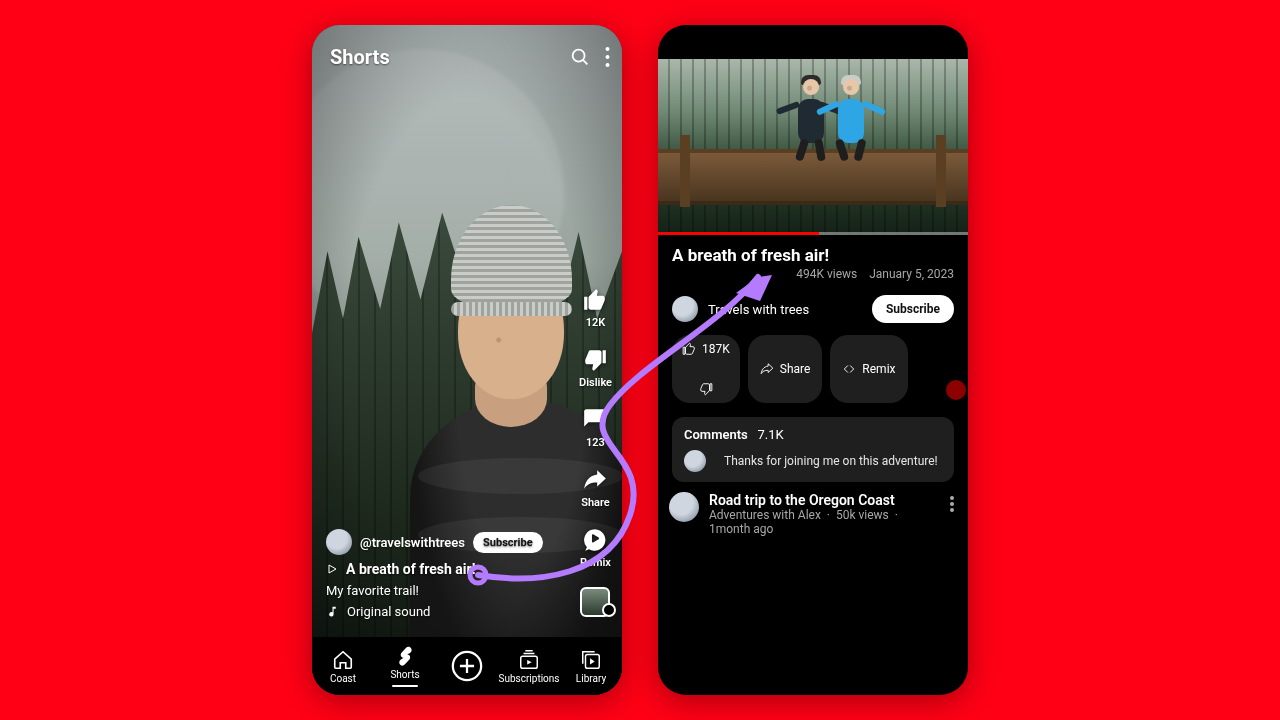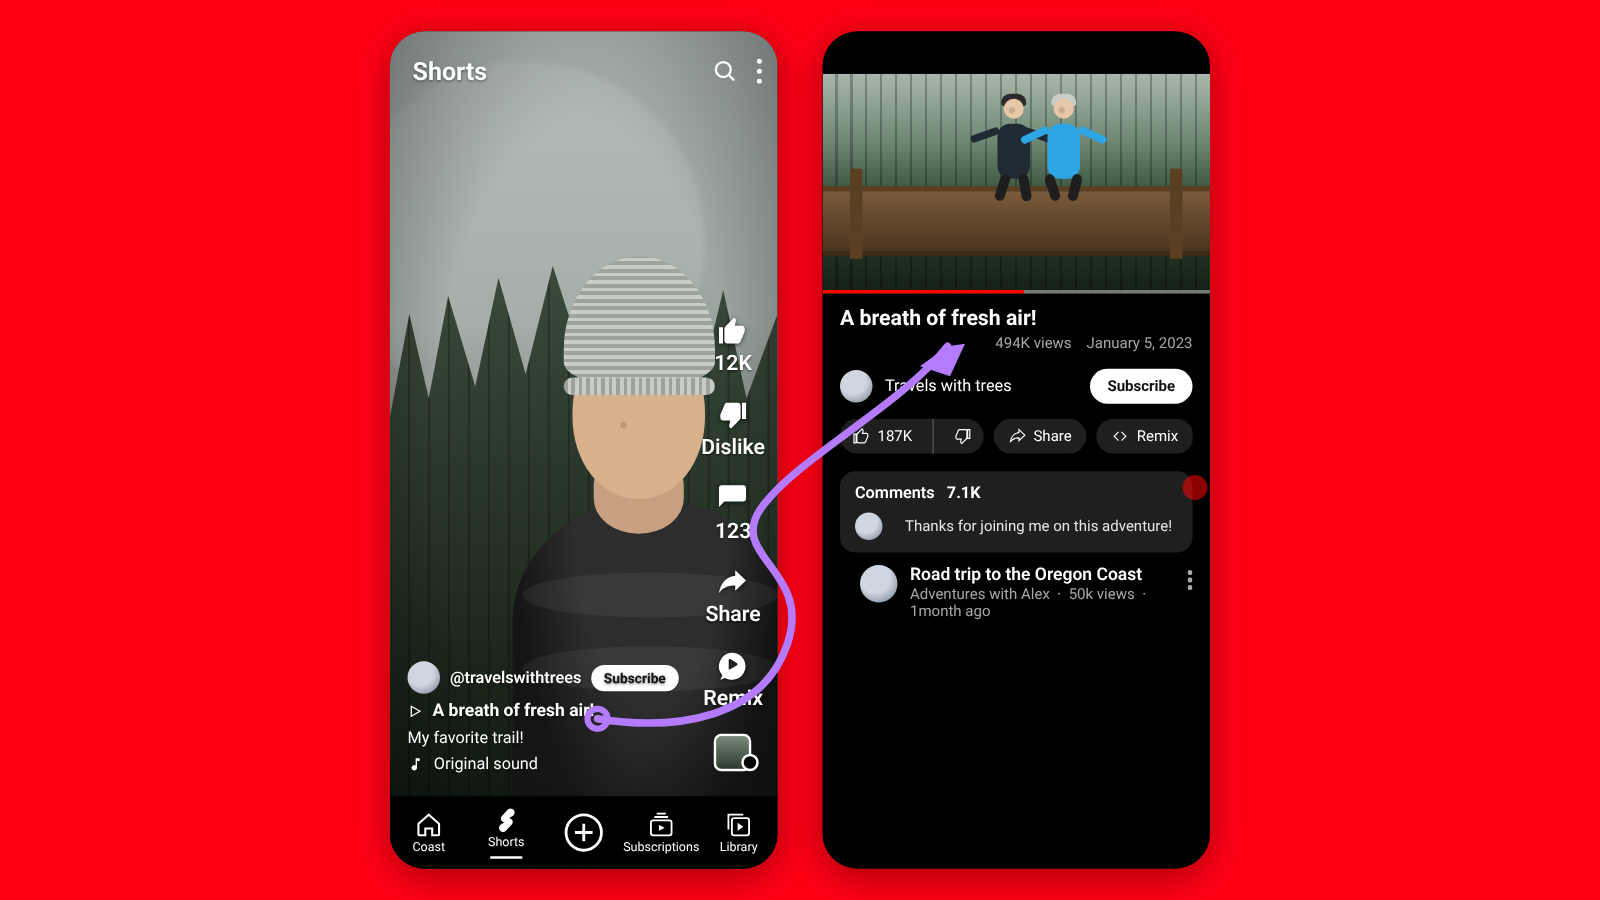--- a/index.html
+++ b/index.html
@@ -52,21 +52,21 @@
   }
   .beanie::after{content:"";position:absolute;left:0;right:0;bottom:-8px;height:14px;
     background:repeating-linear-gradient(90deg,#9ea39e 0 3px,#c9ccc7 3px 6px);border-radius:10px;}
   .vignette{position:absolute;inset:0;background:radial-gradient(ellipse at 50% 50%, transparent 55%, rgba(0,0,0,.35) 100%);}
   .left-header{position:absolute;top:20px;left:18px;right:12px;display:flex;align-items:center;justify-content:space-between;color:#fff;}
   .shorts-title{font-weight:700;font-size:20px;text-shadow:0 1px 2px rgba(0,0,0,.5);}
   .hdr-actions{display:flex;gap:14px;align-items:center;}
   .icon-btn{width:22px;height:22px;color:#fff;display:block;}
   .rail{position:absolute;right:10px;bottom:78px;display:flex;flex-direction:column;align-items:center;gap:18px;color:#fff;}
   .rail .item{display:flex;flex-direction:column;align-items:center;gap:3px;}
-  .rail .lbl{font-size:17px;font-weight:600;text-shadow:0 1px 2px rgba(0,0,0,.6);}
+  .rail .lbl{font-size:11px;font-weight:600;text-shadow:0 1px 2px rgba(0,0,0,.6);}
   .rail svg{width:26px;height:26px;filter:drop-shadow(0 1px 2px rgba(0,0,0,.6));}
   .sound-thumb{width:30px;height:30px;border-radius:6px;border:2px solid #fff;background:linear-gradient(#7a8a7d,#2b3a2e);position:relative;}
   .sound-thumb::after{content:"";position:absolute;right:-8px;bottom:-2px;width:10px;height:10px;background:#000;border:2px solid #fff;border-radius:50%;}
   .meta{position:absolute;left:14px;bottom:76px;right:70px;color:#fff;text-shadow:0 1px 2px rgba(0,0,0,.6);}
   .row{display:flex;align-items:center;gap:8px;margin-top:6px;font-size:13px;}
   .avatar{width:26px;height:26px;border-radius:50%;background:radial-gradient(circle at 40% 35%, #cfd6df 0 45%, #6a7a8a 100%);}
   .handle{font-weight:600;}
   .pill{background:#fff;color:#111;border-radius:14px;font-size:11px;font-weight:700;padding:4px 10px;cursor:pointer;}
   .title-row{font-weight:700;font-size:14px;display:flex;align-items:center;gap:8px;}
   .title-row svg{width:12px;height:12px;}
@@ -108,33 +108,33 @@
   .progress{position:absolute;left:0;bottom:0;height:3px;width:52%;background:#f00;}
   .progress::after{content:"";position:absolute;right:-100%;top:0;bottom:0;width:100%;background:rgba(255,255,255,.4);}
   .r-body{padding:10px 14px 0 14px;color:#fff;}
   .r-title{font-size:17px;font-weight:700;}
   .r-sub{font-size:12px;color:var(--muted);margin-top:2px;text-align:right;}
   .r-channel{display:flex;align-items:center;justify-content:space-between;margin-top:14px;}
   .r-ch-left{display:flex;align-items:center;gap:10px;font-size:13px;}
   .chips{display:flex;gap:8px;margin-top:12px;overflow:hidden;}
   .chip{background:var(--chip);color:#fff;border-radius:18px;font-size:12px;padding:7px 12px;display:flex;align-items:center;gap:6px;white-space:nowrap;cursor:pointer;}
   .chip svg{width:14px;height:14px;}
-  .chip.split{padding:0;}
+  .chip.split{padding:0;flex-direction:column;}
   .chip.split .seg{padding:7px 10px;display:flex;align-items:center;gap:6px;}
   .chip.split .divider{width:1px;background:rgba(255,255,255,.25);align-self:stretch;}
   .comments{margin-top:14px;background:var(--chip);border-radius:12px;padding:10px 12px;}
   .comments .ch{font-size:13px;font-weight:600;}
   .comments .cbody{display:flex;align-items:center;gap:18px;margin-top:8px;font-size:12px;color:#e5e5e5;}
   .next{margin:14px 14px 0 14px;border-radius:12px;overflow:hidden;position:relative;height:170px;
     background:
       repeating-linear-gradient(90deg, rgba(0,0,0,.0) 0 10px, rgba(0,0,0,.2) 10px 12px),
       linear-gradient(#d8dacf 0%, #aeb6a7 30%, #4c5c46 60%, #1c261b 100%);
   }
   .duration{position:absolute;right:8px;bottom:8px;background:rgba(0,0,0,.8);color:#fff;font-size:11px;padding:2px 5px;border-radius:3px;}
-  .next-meta{padding:10px 14px 14px 30px;display:flex;gap:10px;color:#fff;}
+  .next-meta{padding:10px 14px 14px 11px;display:flex;gap:10px;color:#fff;}
   .next-title{font-size:14px;font-weight:600;}
   .next-sub{font-size:12px;color:var(--muted);}
 
   
   .swoosh{position:absolute;left:460px;top:255px;width:330px;height:350px;pointer-events:none;}
 
   
   .tap-dot{position:absolute;right:2px;top:50%;margin-top:20px;width:20px;height:20px;border-radius:50%;background:rgba(255,0,0,.55);}
 </style>
 </head>
@@ -336,21 +336,21 @@
             </svg>
           <span>Remix</span>
         </div>
 
       </div>
 
       <div class="comments">
         <div class="ch">
           <span>Comments</span>
           &nbsp;
-          <span style="font-weight:700">7.1K</span>
+          <span style="font-weight:400">7.1K</span>
         </div>
         <div class="cbody">
           <div class="avatar" style="width:22px;height:22px"></div>
           <span>Thanks for joining me on this adventure!</span>
         </div>
       </div>
     </div>
 
     <div class="next-meta">
       <div class="avatar" style="flex:0 0 30px;width:30px;height:30px"></div>

